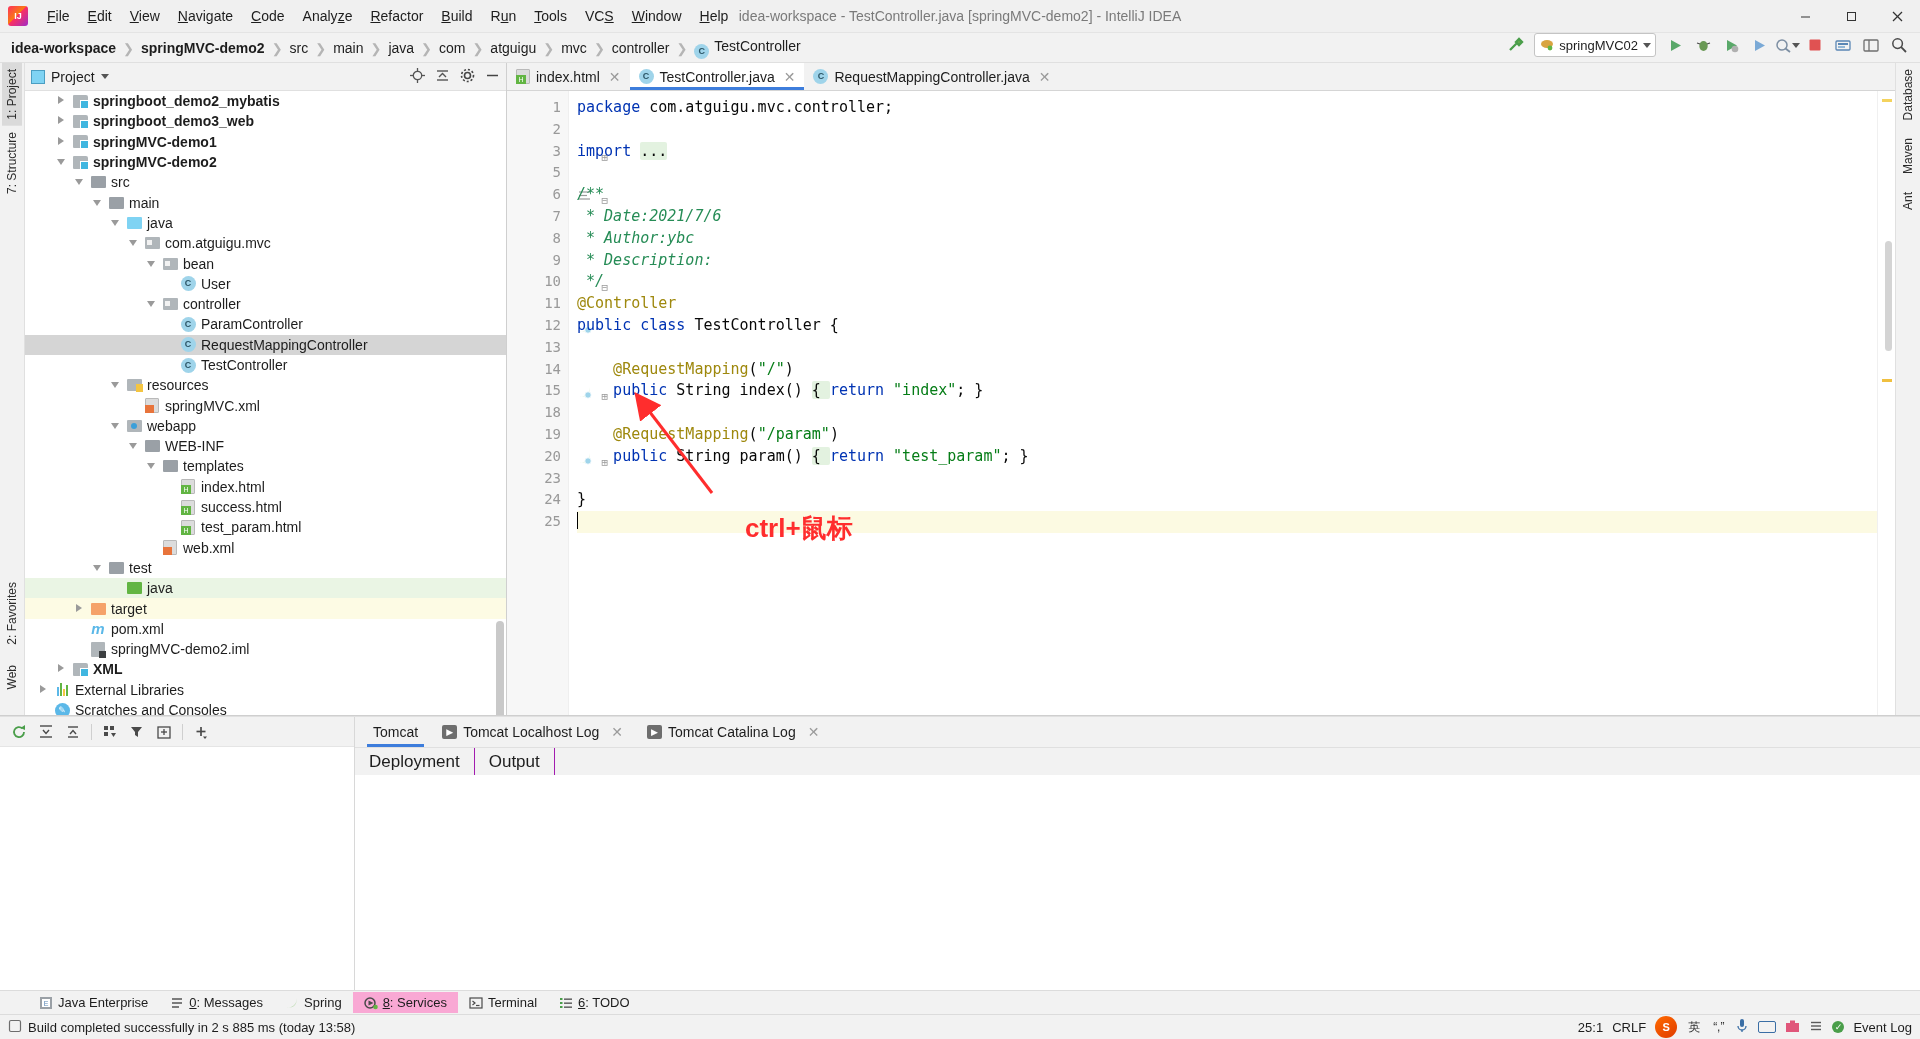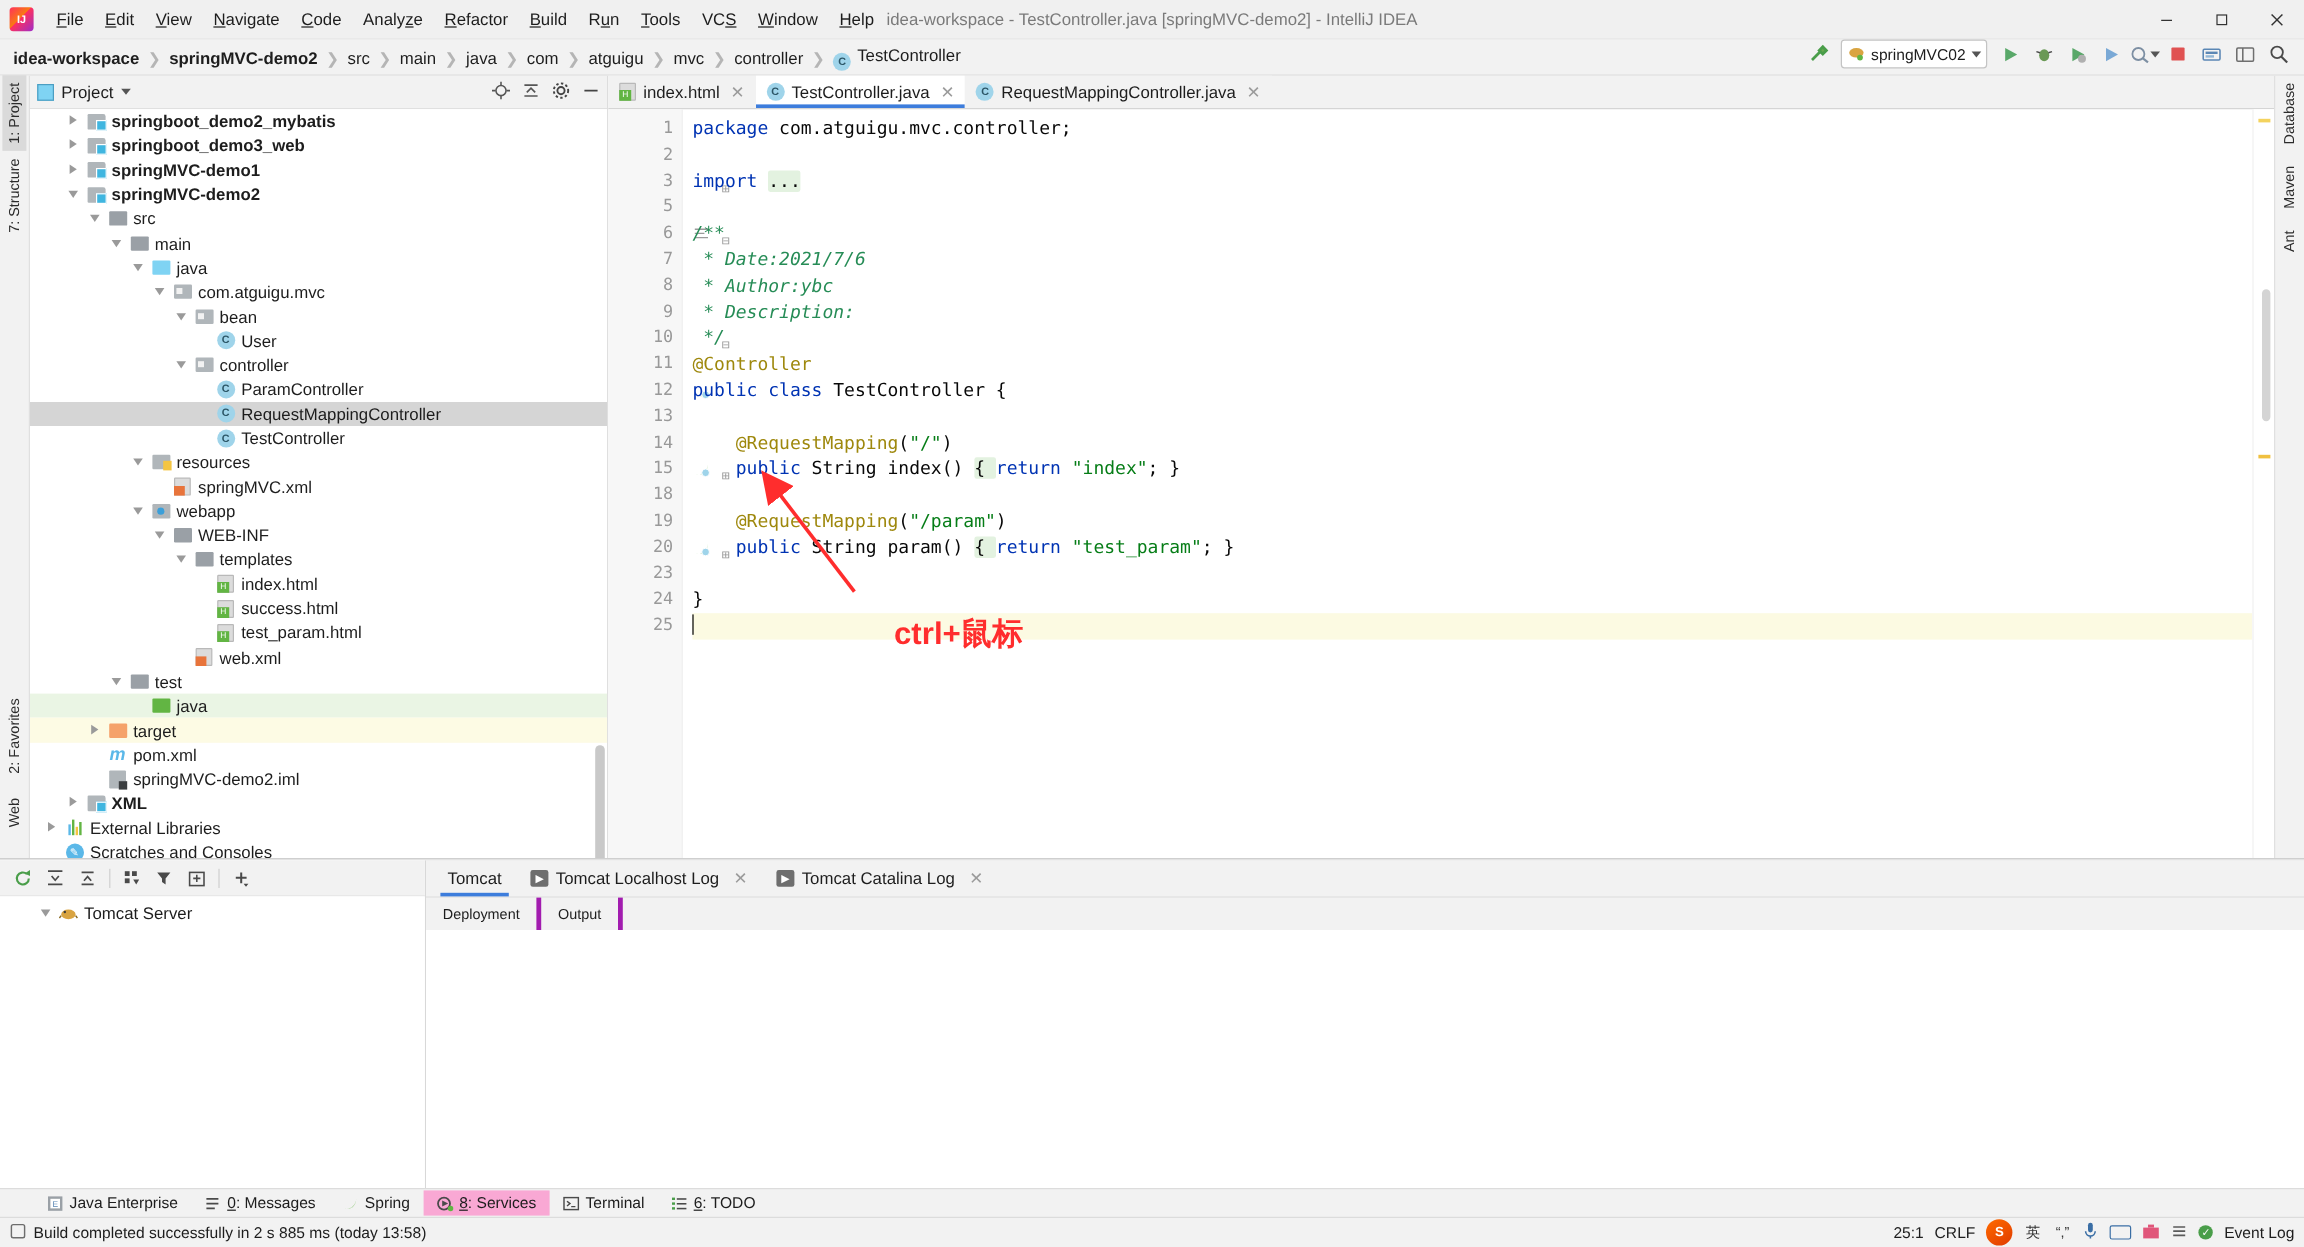--- a/index.html
+++ b/index.html
@@ -172,21 +172,21 @@
   .svc-toolbar { height: 30px; display: flex; align-items: center; gap: 9px; padding: 0 10px; background: #f2f2f2; border-bottom: 1px solid #e5e5e5; }
   .svc-tool { width: 18px; height: 18px; display: flex; align-items: center; justify-content: center; color: #4a4a4a; font-size: 13px; }
   .svc-sep { width: 1px; height: 16px; background: #cfcfcf; }
   .svc-tree { flex: 1; padding-top: 4px; background: #fff; }
   .svc-right { flex: 1; display: flex; flex-direction: column; min-width: 0; background: #f2f2f2; }
   .svc-tabs { height: 30px; display: flex; align-items: stretch; gap: 0; padding-left: 6px; }
   .svc-tab { display: flex; align-items: center; gap: 6px; padding: 0 12px; font-size: 14px; color: #1d1d1d; position: relative; }
   .svc-tab.active::after { content:""; position: absolute; left: 6px; right: 6px; bottom: 0; height: 3px; background: #3d7ddc; }
   .play-sq { width: 15px; height: 14px; background: #6e6e6e; border-radius: 2px; color: #fff; font-size: 9px; line-height: 14px; text-align: center; }
   .svc-sub { height: 28px; display: flex; align-items: stretch; border-top: 1px solid #e0e0e0; }
-  .svc-subtab { display: flex; align-items: center; padding: 0 14px; font-size: 12px; color: #1d1d1d; border-right: 4px solid #a21caf; }
+  .svc-subtab { display: flex; align-items: center; padding: 0 14px; font-size: 17px; color: #1d1d1d; border-right: 1px solid #a21caf; }
   .svc-pane { flex: 1; background: #fff; }
 
   
   .toolstabs { height: 24px; background: #f2f2f2; display: flex; align-items: center; border-top: 1px solid #dcdcdc; flex: none; padding-left: 28px; gap: 0; }
   .ttab { display: flex; align-items: center; gap: 5px; padding: 3px 11px; font-size: 13px; color: #1d1d1d; }
   .ttab.sel { background: #f9a8d4; }
   .ttab u { text-decoration: underline; }
   .statusbar { height: 25px; background: #f2f2f2; display: flex; align-items: center; border-top: 1px solid #dcdcdc; flex: none; padding-left: 8px; gap: 6px; font-size: 13px; color: #1d1d1d; }
   .status-right { margin-left: auto; display: flex; align-items: center; gap: 9px; padding-right: 8px; }
   .sogou { width: 22px; height: 22px; border-radius: 50%; background: linear-gradient(145deg,#ff6a00,#e03c00); color:#fff; font-size:11px; line-height:22px; text-align:center; font-weight:bold; }
@@ -772,33 +772,20 @@
           </span>
           <span class="svc-sep"></span>
           <span class="svc-tool">
             <svg width="16" height="16" viewBox="0 0 16 16">
                 <line x1="8" y1="3" x2="8" y2="12" stroke="#4a4a4a" stroke-width="1.7"></line>
                 <line x1="3.5" y1="7.5" x2="12.5" y2="7.5" stroke="#4a4a4a" stroke-width="1.7"></line>
                 <polygon points="10,12.5 14,12.5 12,15" fill="#4a4a4a"></polygon>
               </svg>
           </span>
         </div>
-        <div class="svc-tree">
-          <div class="trow" style="padding-left:28px">
-            <span class="tw"><span class="tri-d"></span></span>
-            <span class="ico">
-              <svg width="16" height="15" viewBox="0 0 16 15">
-                  <ellipse cx="8" cy="8" rx="6" ry="4" fill="#d9a441"></ellipse>
-                  <circle cx="5" cy="6" r="1" fill="#3c3c3c"></circle>
-                  <path d="M2 9 L0.5 11 M14 9 L15.5 11" stroke="#8a6a20" stroke-width="1.2"></path>
-                </svg>
-            </span>
-            <span class="tlabel">Tomcat Server</span>
-          </div>
-        </div>
       </div>
 
       <div class="svc-right">
         <div class="svc-tabs">
           <div class="svc-tab active">
             <span>Tomcat</span>
           </div>
           <div class="svc-tab">
             <span class="play-sq">▶</span>
             <span>Tomcat Localhost Log</span>

